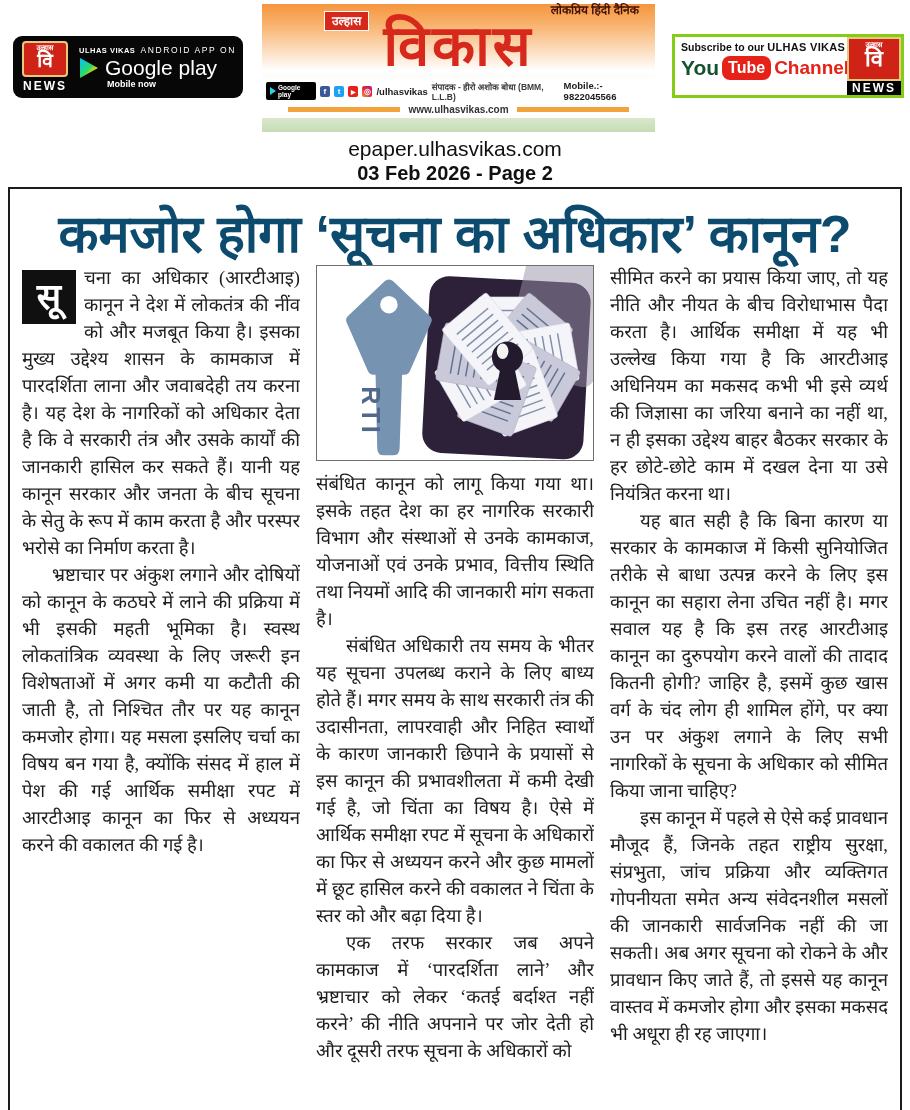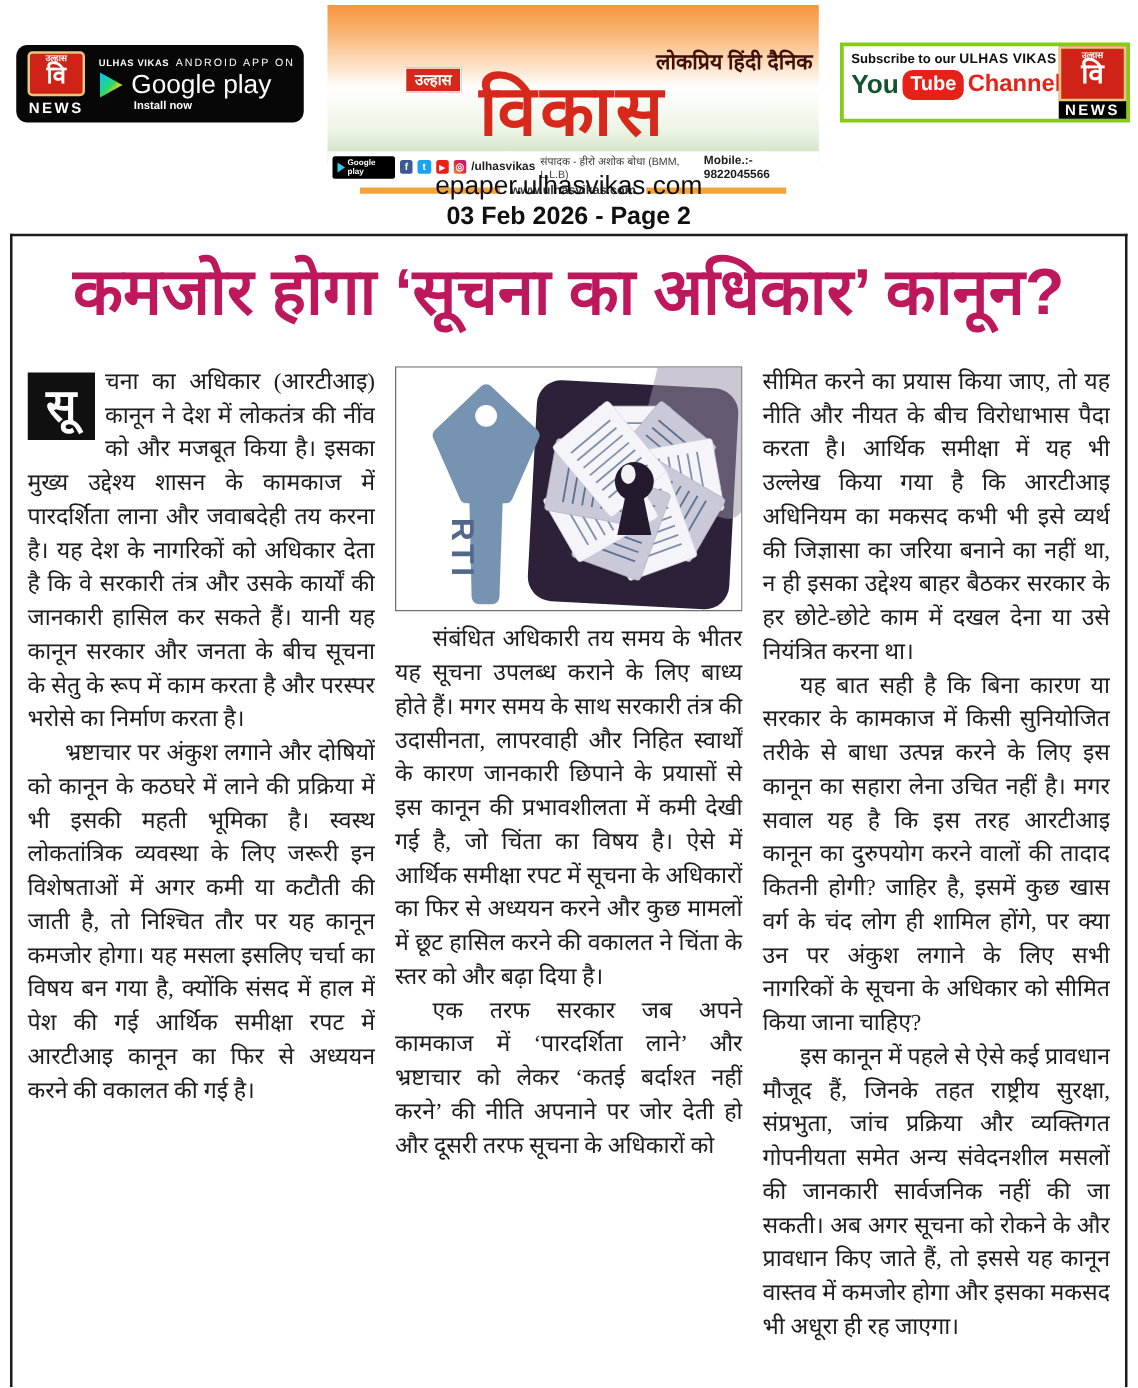--- a/index.html
+++ b/index.html
@@ -20,34 +20,34 @@
   .gp-brand { font-size:7.5px; font-weight:800; letter-spacing:.5px; }
   .gp-line1 { font-size:8.5px; font-weight:400; letter-spacing:1.6px; }
   .gp-main { display:flex; align-items:center; gap:6px; margin-top:1px; }
   .gp-store { font-size:21px; color:#fff; }
   .gp-cta { font-size:9px; font-weight:800; margin-left:28px; margin-top:-1px; }
 
   
   .masthead { position:absolute; left:262px; top:4px; width:393px; height:128px;
     background:linear-gradient(180deg,#f6953d 0%,#f8b26d 16%,#ffffff 52%,#eef4e6 78%,#c5dcb4 100%); }
   .mh-cities { text-align:right; font-size:8.5px; font-weight:700; color:#7c1a0e; padding:2px 5px 0; }
-  .mh-tagline { text-align:right; font-size:17px; font-weight:800; color:#401008; padding:0 5px; line-height:1.1;margin-top:37px; }
+  .mh-tagline { text-align:right; font-size:12px; font-weight:800; color:#401008; padding:0 16px; line-height:1.1; }
   .mh-brand { position:relative; height:61px; }
   .mh-name-small { position:absolute; left:62px; top:-6px; background:#d6291c; color:#fff; font-size:12px;
     font-weight:700; padding:0 7px 1px; border:1px solid #fff; }
   .mh-name-main { text-align:center; font-size:56px; font-weight:800; color:#d6291c; line-height:58px; letter-spacing:3px; }
   .mh-info { background:#fff; display:flex; align-items:center; gap:4px; padding:2px 4px 1px; }
   .mh-gp-chip { background:#000; color:#fff; border-radius:2px; font-size:6.5px; display:flex; align-items:center;
     gap:2px; padding:2px 4px; font-weight:700; }
   .tri-sm { width:0; height:0; border-top:4px solid transparent; border-bottom:4px solid transparent; border-left:6px solid #2fd0e8; }
   .soc { width:11px; height:11px; border-radius:2px; color:#fff; font-size:8px; font-weight:800; display:flex;
     align-items:center; justify-content:center; }
   .soc-fb { background:#3b5998; } .soc-tw { background:#1da1f2; } .soc-yt { background:#e62117; font-size:6px; } .soc-ig { background:linear-gradient(45deg,#f09433,#dc2743,#bc1888); }
   .mh-handle { font-weight:800; font-size:9.5px; color:#1c1c1c; }
-  .mh-editor { font-size:8.5px; font-weight:400; color:#3a3a3a; }
+  .mh-editor { font-size:8.5px; font-weight:700; color:#3a3a3a; }
   .mh-mobile { margin-left:auto; font-weight:800; font-size:9.5px; color:#1c1c1c; }
   .mh-www { background:#fff; display:flex; align-items:center; gap:8px; padding:1px 26px 3px; }
   .www-bar { flex:1; height:5px; background:#f2a33c; }
   .www-text { font-size:10px; font-weight:800; color:#333; }
 
   
   .badge-right { position:absolute; left:672px; top:34px; width:232px; height:64px; background:#fff;
     border:3px solid #84cc16; display:flex; }
   .sub-left { flex:1; padding:4px 0 0 6px; overflow:hidden; }
   .sub-line1 { font-size:10.5px; font-weight:700; color:#111; white-space:nowrap; }
@@ -63,21 +63,21 @@
   .sub-logo-news { background:#000; color:#fff; font-weight:800; font-size:12px; letter-spacing:2px; text-align:center; }
 
   
   .epaper { position:absolute; top:137px; left:0; width:100%; text-align:center; color:#101010; }
   .ep-site { font-size:21px; }
   .ep-date { font-size:20px; margin-top:1px;font-weight:bold; }
 
   
   .article { position:absolute; left:8px; top:187px; width:894px; height:923px;
     border:2px solid #1c1c1c; border-bottom:none; padding:8px 12px 0; background:#fff; }
-  .headline { text-align:center; font-size:52px; font-weight:800; color:#be185d; line-height:1.15; margin:8px 0 28px; }
+  .headline { text-align:center; font-size:52px; font-weight:800; color:#0c4a6e; line-height:1.15; margin:8px 0 0; }
   .cols { display:flex; gap:16px; }
   .col { flex:1; text-align:justify; font-size:18.5px; line-height:27px; color:#1d1d1d;
     font-family:"Liberation Serif", serif; overflow:hidden; }
   .col p { margin:0; }
   .ind { text-indent:30px; }
   .dropcap { float:left; width:54px; height:54px; background:#101010; color:#fff; font-size:36px; line-height:54px;
     text-align:center; font-weight:700; margin:5px 8px 0 0; font-family:"Liberation Sans", sans-serif; }
   .art-img { border:1px solid #6f6f6f; height:196px; margin-bottom:10px; background:#fff; overflow:hidden; }
   .art-img svg { display:block; width:100%; height:100%; }
 </style>
@@ -106,21 +106,21 @@
             <stop offset="0" stop-color="#00c4ff"></stop>
                 <stop offset=".5" stop-color="#2bd96c"></stop>
                 <stop offset=".75" stop-color="#ffd400"></stop>
                 <stop offset="1" stop-color="#ff3a44"></stop>
           </linearGradient>
             </defs>
           <polygon points="1,1 19,11 1,21" fill="url(#gpg)"></polygon>
         </svg>
         <span class="gp-store">Google play</span>
       </div>
-      <div class="gp-cta">Install now</div>
+      <div class="gp-cta">Mobile now</div>
     </div>
   </div>
 
   <div class="masthead">
     <div class="mh-tagline">लोकप्रिय हिंदी दैनिक</div>
     <div class="mh-brand">
       <span class="mh-name-small">उल्हास</span>
       <div class="mh-name-main">विकास</div>
     </div>
     <div class="mh-info">
@@ -232,20 +232,21 @@
             </g>
 
             <g>
               <path d="M74 18 L112 54 L90 104 L58 104 L36 54 Z" fill="#7693b2" stroke="#7693b2" stroke-width="12" stroke-linejoin="round"></path>
               <circle cx="74" cy="38" r="9" fill="#ffffff"></circle>
               <path d="M60 98 L88 98 L85 186 Q85 193 78 193 L69 193 Q62 193 62 186 Z" fill="#7693b2"></path>
               <text transform="translate(46 122) rotate(90)" font-family="Liberation Sans, sans-serif" font-size="26" font-weight="bold" fill="#51688a" letter-spacing="3">RTI</text>
             </g>
           </svg>
         </div>
+        <p>संबंधित कानून को लागू किया गया था। इसके तहत देश का हर नागरिक सरकारी विभाग और संस्थाओं से उनके कामकाज, योजनाओं एवं उनके प्रभाव, वित्तीय स्थिति तथा नियमों आदि की जानकारी मांग सकता है।</p>
         <p class="ind">संबंधित अधिकारी तय समय के भीतर यह सूचना उपलब्ध कराने के लिए बाध्य होते हैं। मगर समय के साथ सरकारी तंत्र की उदासीनता, लापरवाही और निहित स्वार्थों के कारण जानकारी छिपाने के प्रयासों से इस कानून की प्रभावशीलता में कमी देखी गई है, जो चिंता का विषय है। ऐसे में आर्थिक समीक्षा रपट में सूचना के अधिकारों का फिर से अध्ययन करने और कुछ मामलों में छूट हासिल करने की वकालत ने चिंता के स्तर को और बढ़ा दिया है।</p>
         <p class="ind">एक तरफ सरकार जब अपने कामकाज में ‘पारदर्शिता लाने’ और भ्रष्टाचार को लेकर ‘कतई बर्दाश्त नहीं करने’ की नीति अपनाने पर जोर देती हो और दूसरी तरफ सूचना के अधिकारों को</p>
       </div>
 
       <div class="col">
         <p>सीमित करने का प्रयास किया जाए, तो यह नीति और नीयत के बीच विरोधाभास पैदा करता है। आर्थिक समीक्षा में यह भी उल्लेख किया गया है कि आरटीआइ अधिनियम का मकसद कभी भी इसे व्यर्थ की जिज्ञासा का जरिया बनाने का नहीं था, न ही इसका उद्देश्य बाहर बैठकर सरकार के हर छोटे-छोटे काम में दखल देना या उसे नियंत्रित करना था।</p>
         <p class="ind">यह बात सही है कि बिना कारण या सरकार के कामकाज में किसी सुनियोजित तरीके से बाधा उत्पन्न करने के लिए इस कानून का सहारा लेना उचित नहीं है। मगर सवाल यह है कि इस तरह आरटीआइ कानून का दुरुपयोग करने वालों की तादाद कितनी होगी? जाहिर है, इसमें कुछ खास वर्ग के चंद लोग ही शामिल होंगे, पर क्या उन पर अंकुश लगाने के लिए सभी नागरिकों के सूचना के अधिकार को सीमित किया जाना चाहिए?</p>
         <p class="ind">इस कानून में पहले से ऐसे कई प्रावधान मौजूद हैं, जिनके तहत राष्ट्रीय सुरक्षा, संप्रभुता, जांच प्रक्रिया और व्यक्तिगत गोपनीयता समेत अन्य संवेदनशील मसलों की जानकारी सार्वजनिक नहीं की जा सकती। अब अगर सूचना को रोकने के और प्रावधान किए जाते हैं, तो इससे यह कानून वास्तव में कमजोर होगा और इसका मकसद भी अधूरा ही रह जाएगा।</p>
       </div>
 

